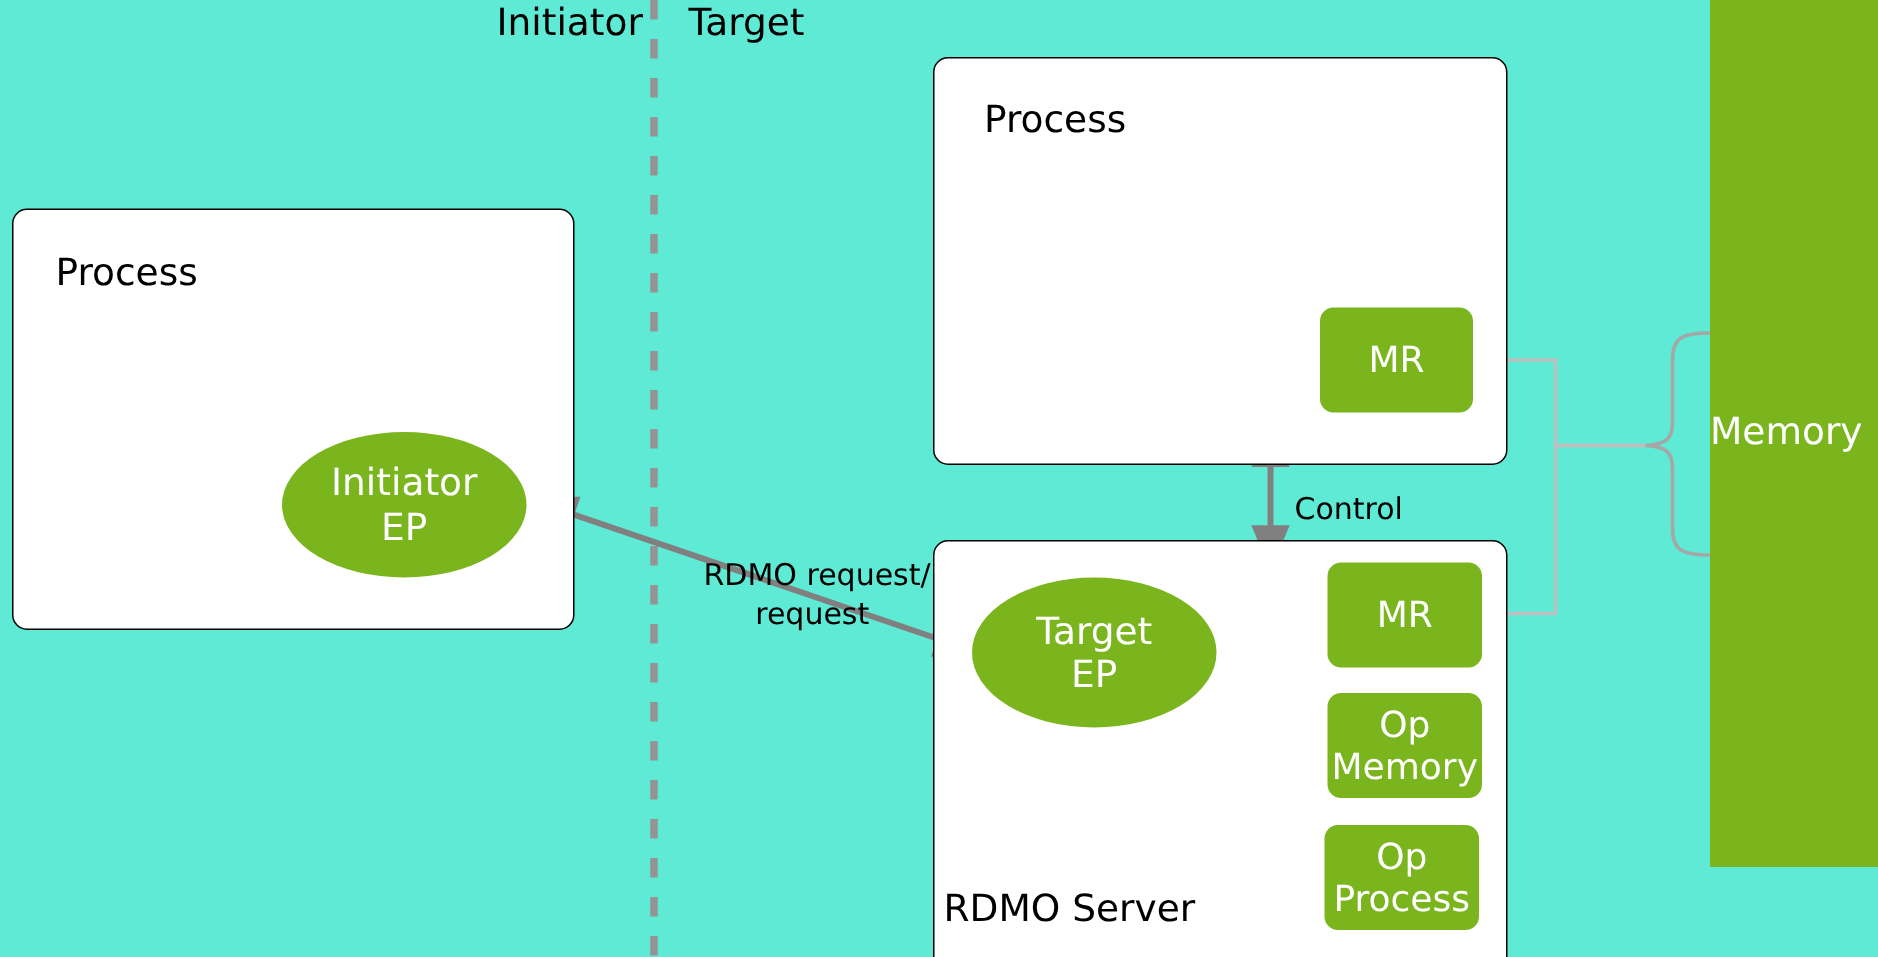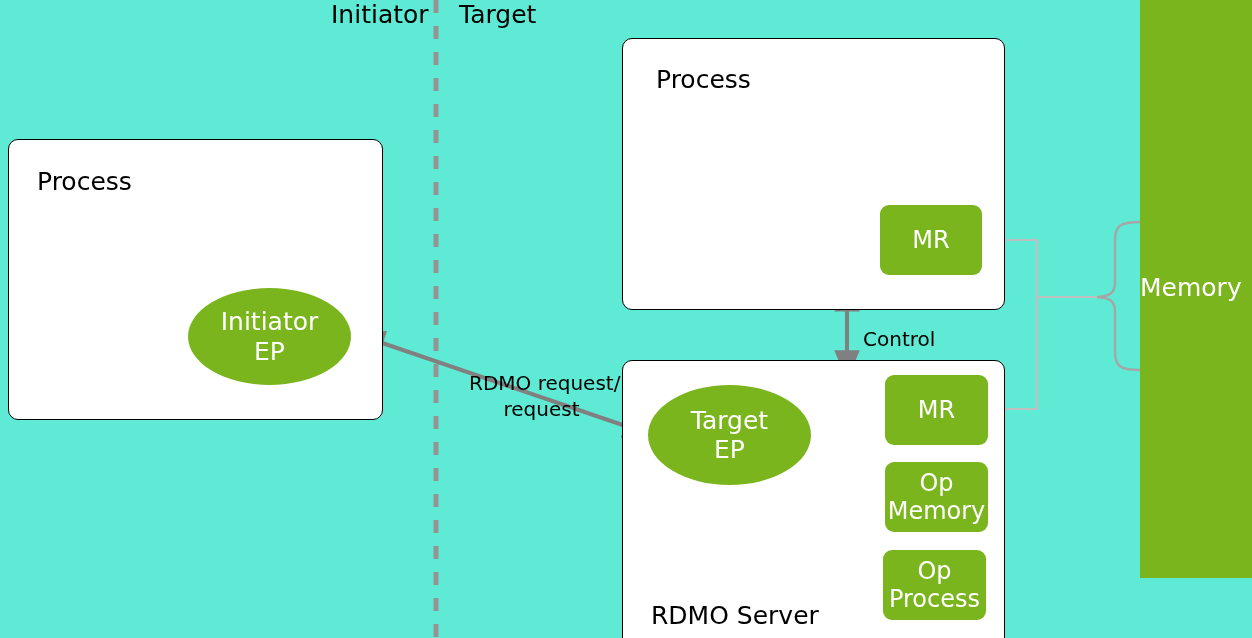--- a/index.html
+++ b/index.html
@@ -148,21 +148,21 @@
     <div class="label label-process" style="left:33px; top:26px;">Process</div>
   </div>
 
   <div class="chip" style="left:880px; top:205px; width:102px; height:70px; background:#7ab51d;">
     <div class="green-text">MR</div>
   </div>
 
   <div class="label label-control" style="left:863px; top:328px;">Control</div>
 
   <div class="box-round" style="left:622px; top:360px; width:383px; height:295px;">
-    <div class="label label-server" style="left:28px; top:230px;margin-top:10px;">RDMO Server</div>
+    <div class="label label-server" style="left:6px; top:230px;">RDMO Server</div>
   </div>
 
   <div class="ellipse" style="left:648px; top:385px; width:163px; height:100px; background:#7ab51d;">
     <div class="green-text">
       <div>Target</div>
       <div>EP</div>
     </div>
   </div>
 
   <div class="chip" style="left:885px; top:375px; width:103px; height:70px; background:#7ab51d;">

